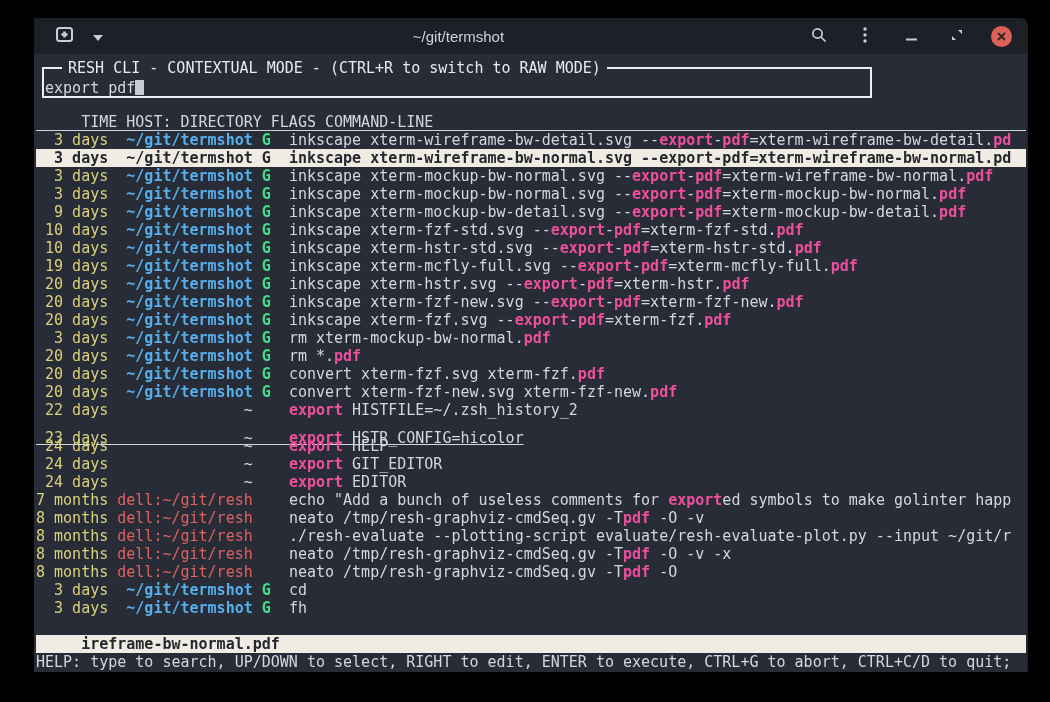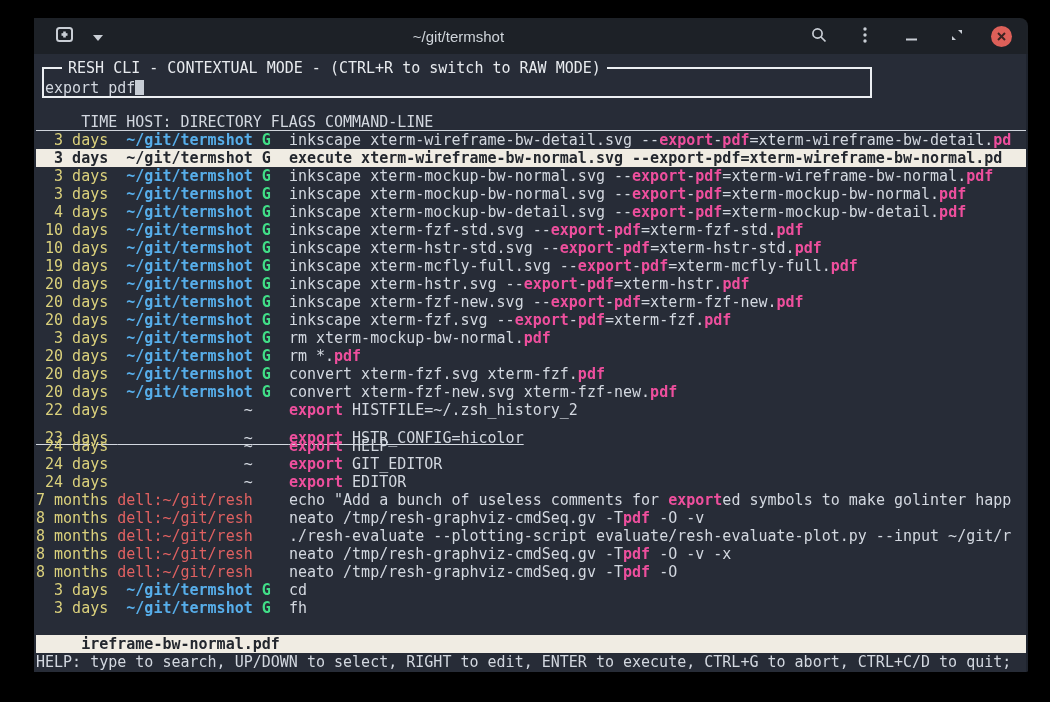--- a/index.html
+++ b/index.html
@@ -123,24 +123,24 @@
     <div class="terminal">
       <div class="search-box">
         <div class="box-title">RESH CLI - CONTEXTUAL MODE - (CTRL+R to switch to RAW MODE)</div>
         <div class="box-input"><span>export pdf</span><span class="cursor"></span></div>
       </div>
 
       <div class="line hdr">     TIME HOST: DIRECTORY FLAGS COMMAND-LINE</div>
 
       <div id="rows">
           <div class="line row" style="top: 77px;"><span class="time">  3 days </span><span class="dir-local"> ~/git/termshot</span><span class="flag"> G  </span><span class="cmd">inkscape xterm-wireframe-bw-detail.svg --</span><span class="match">export</span><span class="cmd">-</span><span class="match">pdf</span><span class="cmd">=xterm-wireframe-bw-detail.</span><span class="match">pd</span></div>
-          <div class="line row selected" style="top: 95px;"><span class="time">  3 days </span><span class="dir-local"> ~/git/termshot</span><span class="flag"> G  </span><span class="cmd">execute xterm-wireframe-bw-normal.svg --export-pdf=xterm-wireframe-bw-normal.pd</span></div>
+          <div class="line row selected" style="top: 95px;"><span class="time">  3 days </span><span class="dir-local"> ~/git/termshot</span><span class="flag"> G  </span><span class="cmd">inkscape xterm-wireframe-bw-normal.svg --export-pdf=xterm-wireframe-bw-normal.pd</span></div>
           <div class="line row" style="top: 113px;"><span class="time">  3 days </span><span class="dir-local"> ~/git/termshot</span><span class="flag"> G  </span><span class="cmd">inkscape xterm-mockup-bw-normal.svg --</span><span class="match">export</span><span class="cmd">-</span><span class="match">pdf</span><span class="cmd">=xterm-wireframe-bw-normal.</span><span class="match">pdf</span></div>
           <div class="line row" style="top: 131px;"><span class="time">  3 days </span><span class="dir-local"> ~/git/termshot</span><span class="flag"> G  </span><span class="cmd">inkscape xterm-mockup-bw-normal.svg --</span><span class="match">export</span><span class="cmd">-</span><span class="match">pdf</span><span class="cmd">=xterm-mockup-bw-normal.</span><span class="match">pdf</span></div>
-          <div class="line row" style="top: 149px;"><span class="time">  4 days </span><span class="dir-local"> ~/git/termshot</span><span class="flag"> G  </span><span class="cmd">inkscape xterm-mockup-bw-detail.svg --</span><span class="match">export</span><span class="cmd">-</span><span class="match">pdf</span><span class="cmd">=xterm-mockup-bw-detail.</span><span class="match">pdf</span></div>
+          <div class="line row" style="top: 149px;"><span class="time">  9 days </span><span class="dir-local"> ~/git/termshot</span><span class="flag"> G  </span><span class="cmd">inkscape xterm-mockup-bw-detail.svg --</span><span class="match">export</span><span class="cmd">-</span><span class="match">pdf</span><span class="cmd">=xterm-mockup-bw-detail.</span><span class="match">pdf</span></div>
           <div class="line row" style="top: 167px;"><span class="time"> 10 days </span><span class="dir-local"> ~/git/termshot</span><span class="flag"> G  </span><span class="cmd">inkscape xterm-fzf-std.svg --</span><span class="match">export</span><span class="cmd">-</span><span class="match">pdf</span><span class="cmd">=xterm-fzf-std.</span><span class="match">pdf</span></div>
           <div class="line row" style="top: 185px;"><span class="time"> 10 days </span><span class="dir-local"> ~/git/termshot</span><span class="flag"> G  </span><span class="cmd">inkscape xterm-hstr-std.svg --</span><span class="match">export</span><span class="cmd">-</span><span class="match">pdf</span><span class="cmd">=xterm-hstr-std.</span><span class="match">pdf</span></div>
           <div class="line row" style="top: 203px;"><span class="time"> 19 days </span><span class="dir-local"> ~/git/termshot</span><span class="flag"> G  </span><span class="cmd">inkscape xterm-mcfly-full.svg --</span><span class="match">export</span><span class="cmd">-</span><span class="match">pdf</span><span class="cmd">=xterm-mcfly-full.</span><span class="match">pdf</span></div>
           <div class="line row" style="top: 221px;"><span class="time"> 20 days </span><span class="dir-local"> ~/git/termshot</span><span class="flag"> G  </span><span class="cmd">inkscape xterm-hstr.svg --</span><span class="match">export</span><span class="cmd">-</span><span class="match">pdf</span><span class="cmd">=xterm-hstr.</span><span class="match">pdf</span></div>
           <div class="line row" style="top: 239px;"><span class="time"> 20 days </span><span class="dir-local"> ~/git/termshot</span><span class="flag"> G  </span><span class="cmd">inkscape xterm-fzf-new.svg --</span><span class="match">export</span><span class="cmd">-</span><span class="match">pdf</span><span class="cmd">=xterm-fzf-new.</span><span class="match">pdf</span></div>
           <div class="line row" style="top: 257px;"><span class="time"> 20 days </span><span class="dir-local"> ~/git/termshot</span><span class="flag"> G  </span><span class="cmd">inkscape xterm-fzf.svg --</span><span class="match">export</span><span class="cmd">-</span><span class="match">pdf</span><span class="cmd">=xterm-fzf.</span><span class="match">pdf</span></div>
           <div class="line row" style="top: 275px;"><span class="time">  3 days </span><span class="dir-local"> ~/git/termshot</span><span class="flag"> G  </span><span class="cmd">rm xterm-mockup-bw-normal.</span><span class="match">pdf</span></div>
           <div class="line row" style="top: 293px;"><span class="time"> 20 days </span><span class="dir-local"> ~/git/termshot</span><span class="flag"> G  </span><span class="cmd">rm *.</span><span class="match">pdf</span></div>
           <div class="line row" style="top: 311px;"><span class="time"> 20 days </span><span class="dir-local"> ~/git/termshot</span><span class="flag"> G  </span><span class="cmd">convert xterm-fzf.svg xterm-fzf.</span><span class="match">pdf</span></div>
           <div class="line row" style="top: 329px;"><span class="time"> 20 days </span><span class="dir-local"> ~/git/termshot</span><span class="flag"> G  </span><span class="cmd">convert xterm-fzf-new.svg xterm-fzf-new.</span><span class="match">pdf</span></div>

